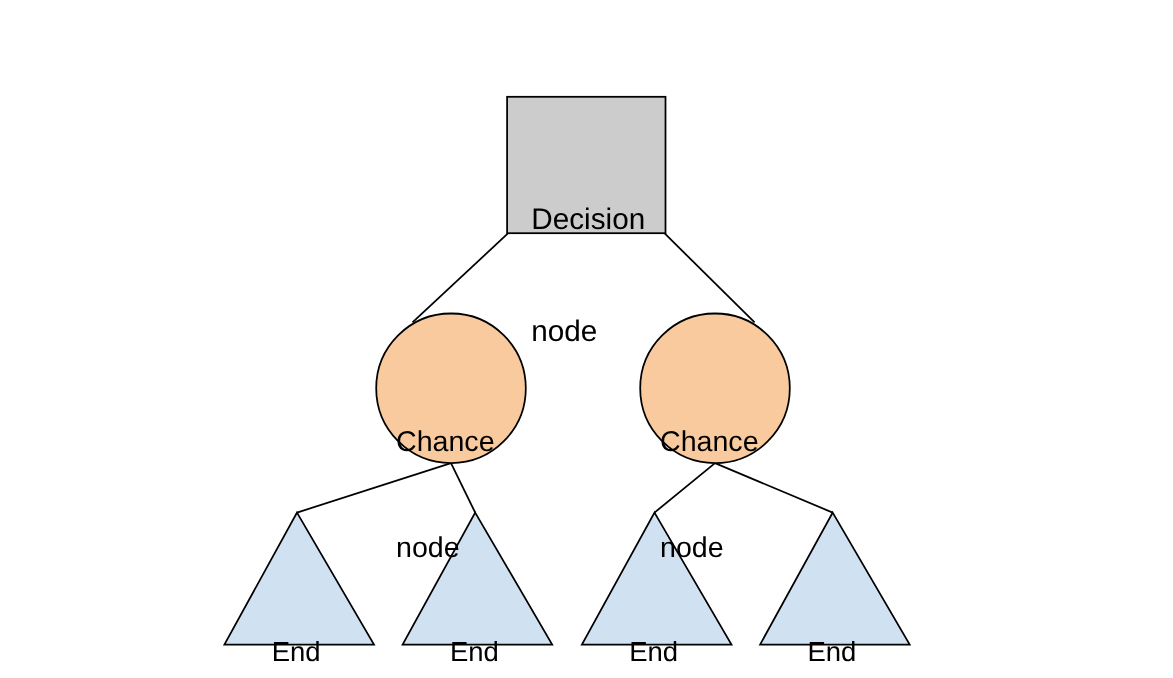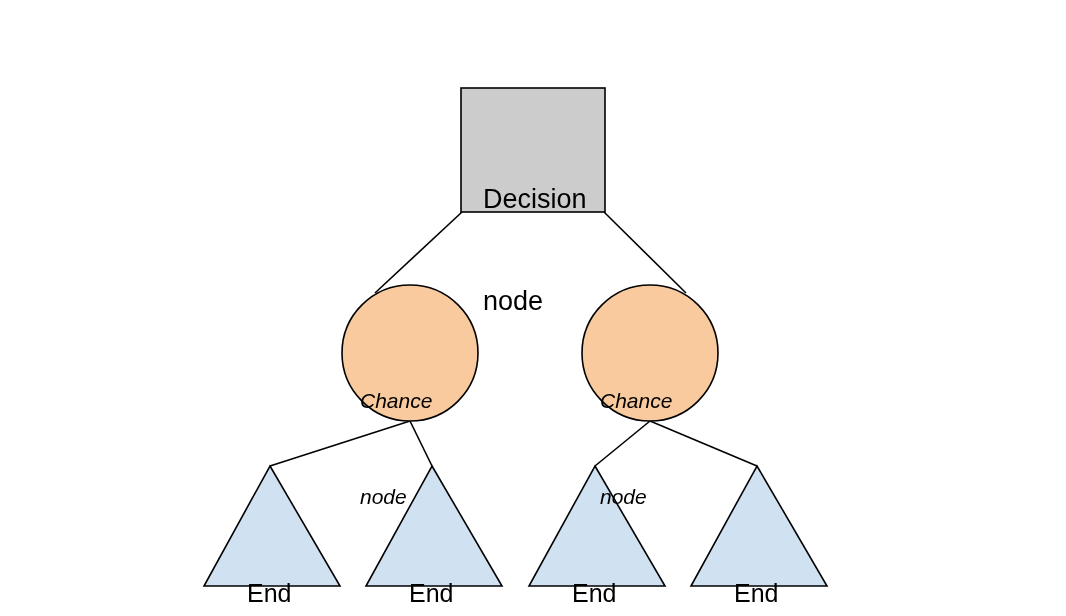--- a/index.html
+++ b/index.html
@@ -34,23 +34,22 @@
     line-height: 32px;
     color: #000000;
     white-space: pre;
     pointer-events: none;
   }
   .label-decision {
     font-size: 27px;
     line-height: 34px;
   }
   .label-chance {
-    font-size: 21px;
+    font-size: 26px;
     line-height: 32px;
-    font-style: italic;
   }
   .label-end {
     font-size: 25px;
     line-height: 31px;
   }
 </style>
 </head>
 <body>
 
 <div id="diagram-canvas">

